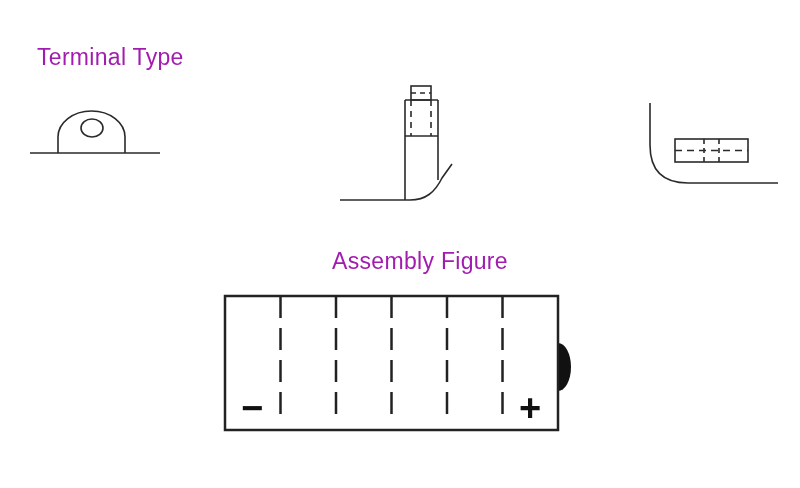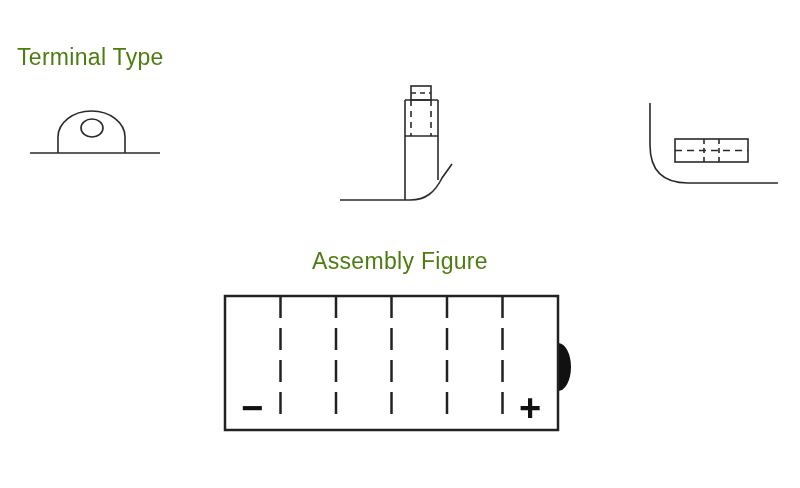--- a/index.html
+++ b/index.html
@@ -10,25 +10,26 @@
   }
   .page {
     position: relative;
     width: 800px;
     height: 488px;
     background: #ffffff;
     overflow: hidden;
   }
   .heading {
     position: absolute;
-    color: #4d7c0f;
+    color: #a21caf;
     font-size: 23px;
     font-weight: 400;
     letter-spacing: 0.3px;
     white-space: nowrap;
+    margin-left: 20px;
   }
   #terminal-type-title {
     left: 17px;
     top: 44px;
   }
   #assembly-figure-title {
     left: 0;
     top: 248px;
     width: 800px;
     text-align: center;

